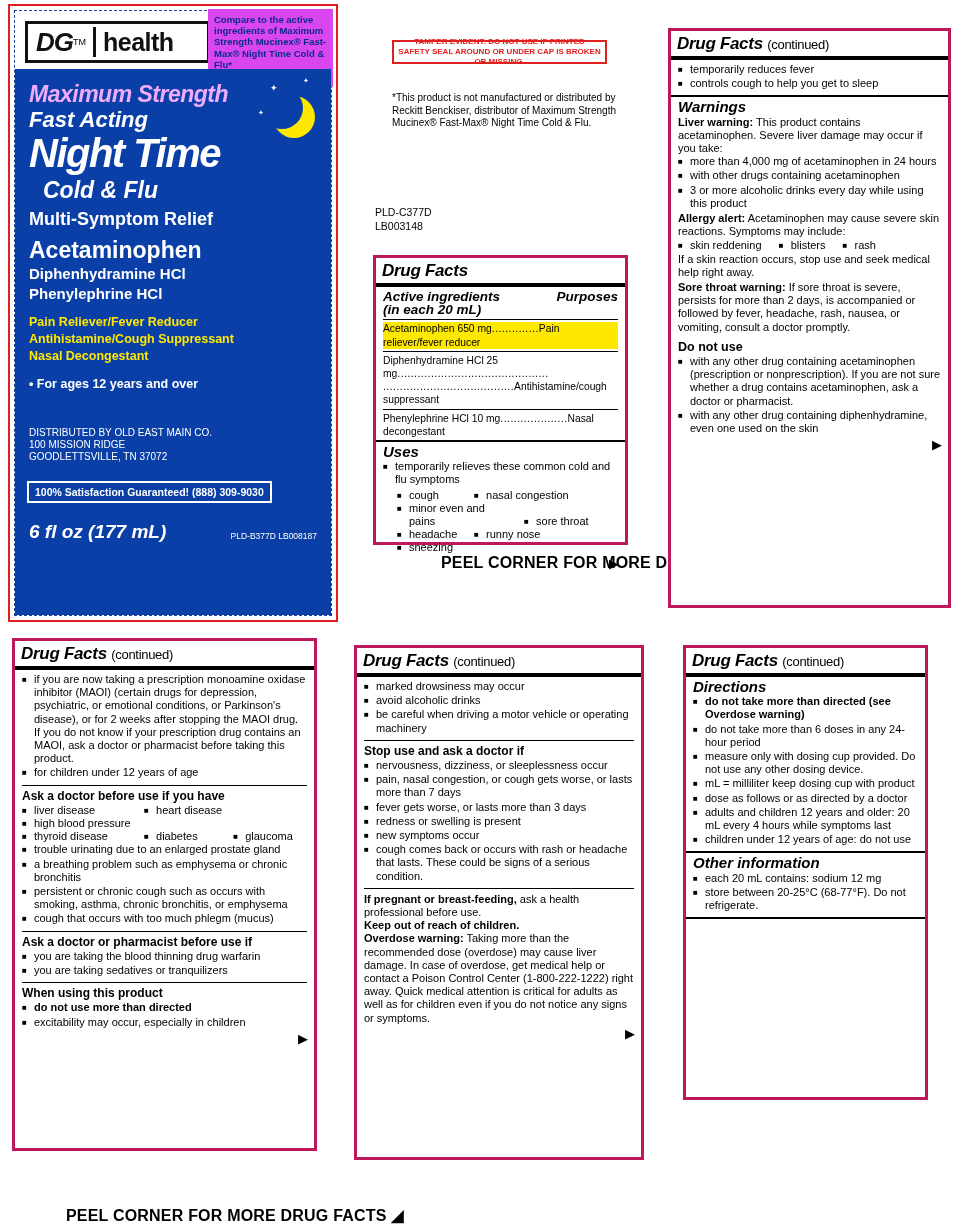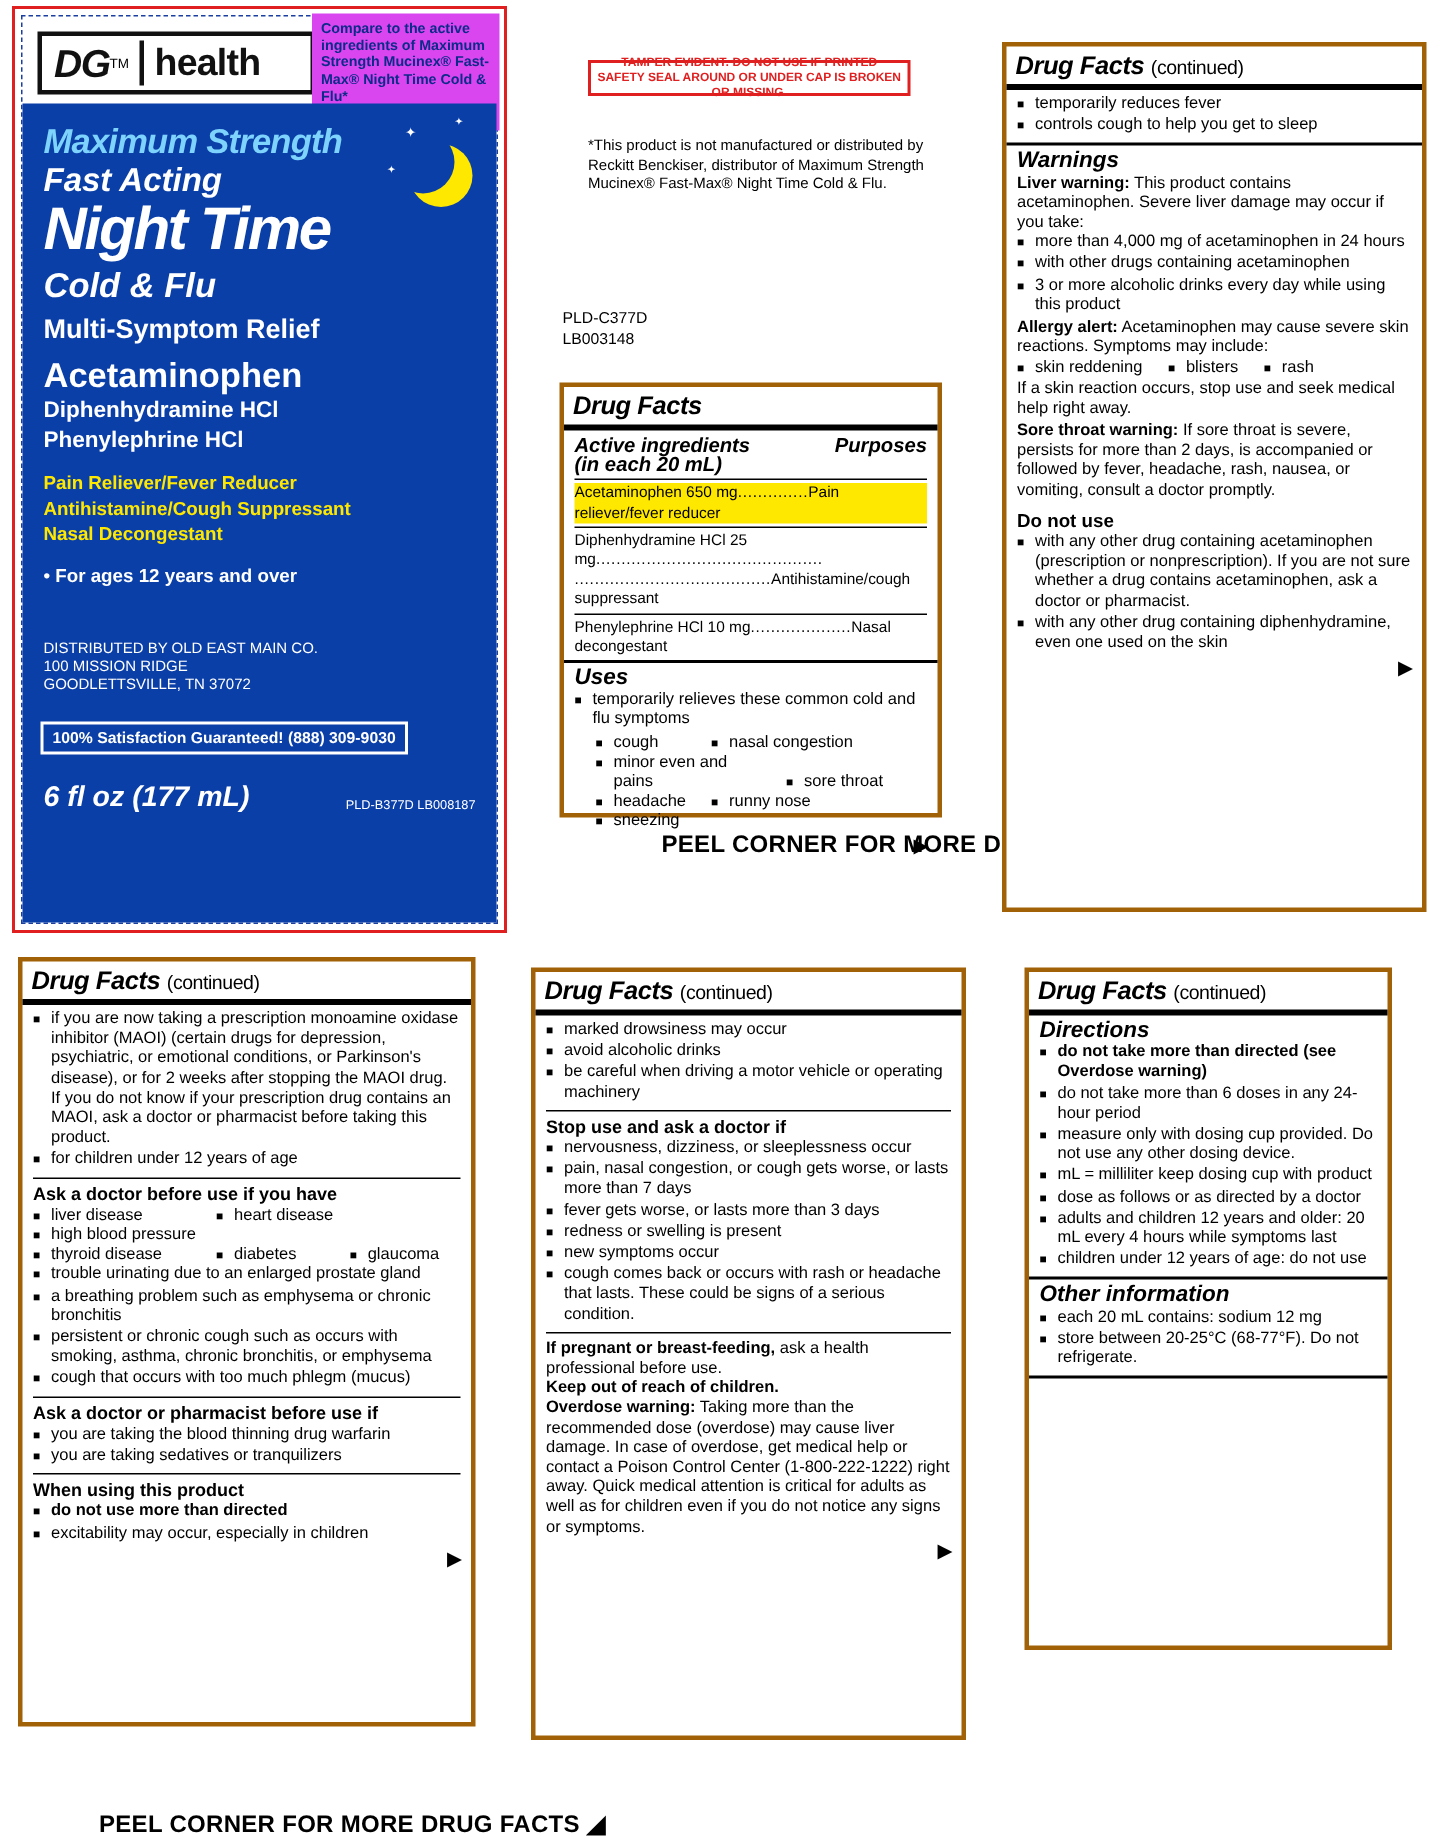--- a/index.html
+++ b/index.html
@@ -46,43 +46,43 @@
     background:#0b3fa8;
     color:#fff;
   }
   .moon {
     position:absolute; right:28px; top:18px; width:42px; height:42px;
     border-radius:50%;
     box-shadow: 12px 9px 0 0 #ffe800;
     background: transparent;
   }
   .star { position:absolute; color:#fff; font-size:9px; }
-  .txt-yellow { color:#7dd3fc; }
+  .txt-yellow { color:#f0abfc; }
   .l1 { position:absolute; left:14px; top:12px; font-size:23px; font-weight:bold; font-style:italic; letter-spacing:-0.5px; }
   .l2 { position:absolute; left:14px; top:38px; font-size:22px; font-weight:bold; font-style:italic; }
   .l3 { position:absolute; left:14px; top:62px; font-size:40px; font-weight:bold; font-style:italic; letter-spacing:-1.5px; }
-  .l4 { position:absolute; left:14px; top:108px; font-size:23px; font-weight:bold; font-style:italic;text-align:center; }
+  .l4 { position:absolute; left:28px; top:108px; font-size:23px; font-weight:bold; font-style:italic;text-align:center; }
   .l5 { position:absolute; left:14px; top:140px; font-size:18px; font-weight:bold; }
   .l6 { position:absolute; left:14px; top:168px; font-size:23px; font-weight:bold; }
   .l7 { position:absolute; left:14px; top:196px; font-size:15px; font-weight:bold; }
   .l8 { position:absolute; left:14px; top:216px; font-size:15px; font-weight:bold; }
   .l9 { position:absolute; left:14px; top:246px; font-size:12.5px; font-weight:bold; color:#ffe800; }
   .l10 { position:absolute; left:14px; top:263px; font-size:12.5px; font-weight:bold; color:#ffe800; }
   .l11 { position:absolute; left:14px; top:280px; font-size:12.5px; font-weight:bold; color:#ffe800; }
   .l12 { position:absolute; left:14px; top:308px; font-size:12.5px; font-weight:bold; }
   .addr { position:absolute; left:14px; top:358px; font-size:10px; line-height:12px; }
   .guarantee {
     position:absolute; left:12px; top:412px; border:2px solid #fff; padding:3px 6px;
     font-size:10.5px; font-weight:bold;
   }
   .size { position:absolute; left:14px; top:452px; font-size:19px; font-weight:bold; font-style:italic; }
   .codes { position:absolute; right:14px; top:462px; font-size:8.5px; }
 
   
-  .df-box { border:3px solid #a16207; background:#fff; }
+  .df-box { border:3px solid #be185d; background:#fff; }
   .df-title {
     font-size:17px; font-weight:bold; font-style:italic; letter-spacing:-0.3px;
     padding:3px 6px 2px 6px;
   }
   .df-title .cont { font-size:13px; font-style:normal; font-weight:normal; }
   .rule-thick { border-top:4px solid #000; }
   .rule-med { border-top:2px solid #000; }
   .rule-thin { border-top:1px solid #000; }
   .sec { padding:3px 7px 4px 7px; font-size:11px; line-height:13.2px; }
   .sec h4 { margin:0 0 2px 0; font-size:15px; font-style:italic; font-weight:bold; }

